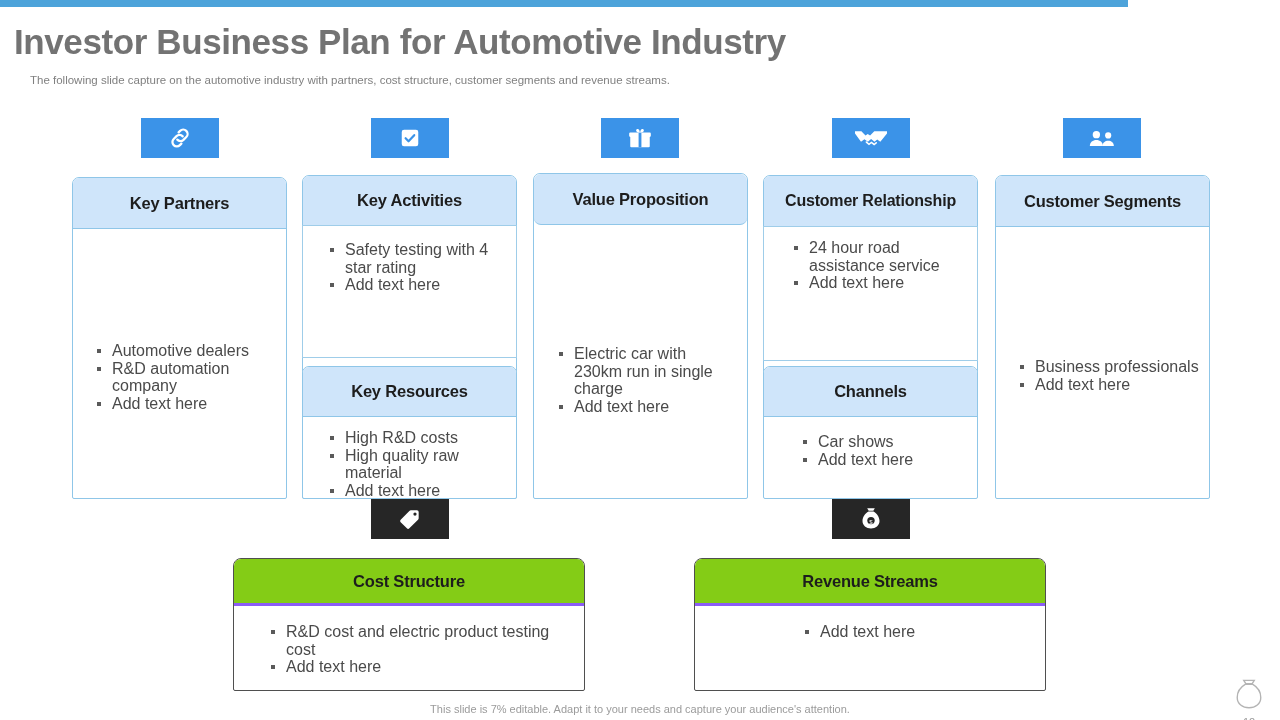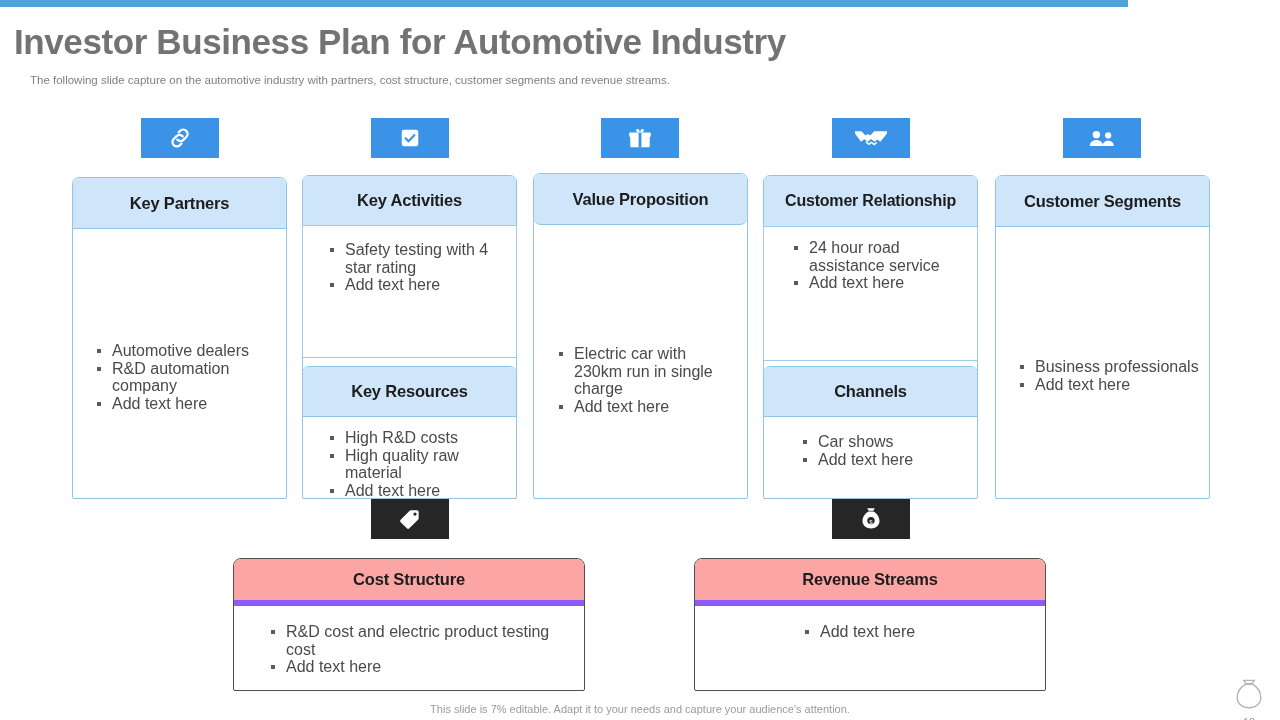--- a/index.html
+++ b/index.html
@@ -119,22 +119,22 @@
     border: 1px solid #9fcde9;
     background: #ffffff;
   }
 
   
   .card.grey {
     border: 1px solid #4f4f4f;
     border-radius: 8px 8px 2px 2px;
   }
   .card.grey .card-head {
-    background: #fca5a5;
-    border-bottom: 6px solid #8b5cf6;
+    background: #84cc16;
+    border-bottom: 3px solid #8b5cf6;
     border-radius: 7px 7px 0 0;
   }
 
   
   #footer-note {
     position: absolute;
     left: 0;
     right: 0;
     top: 703px;
     text-align: center;

